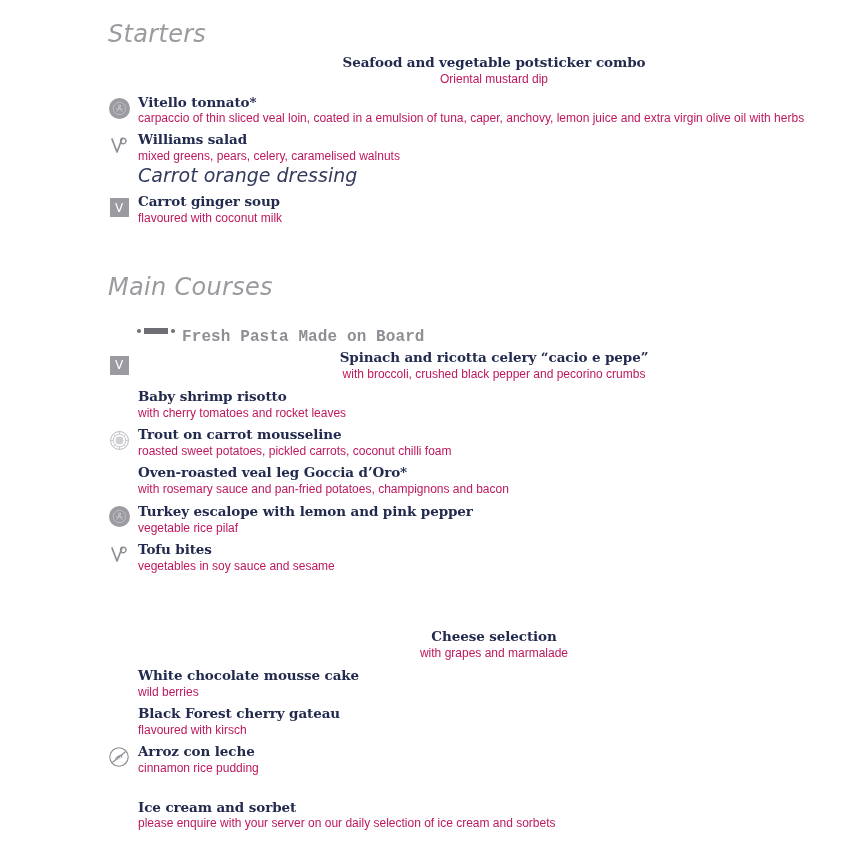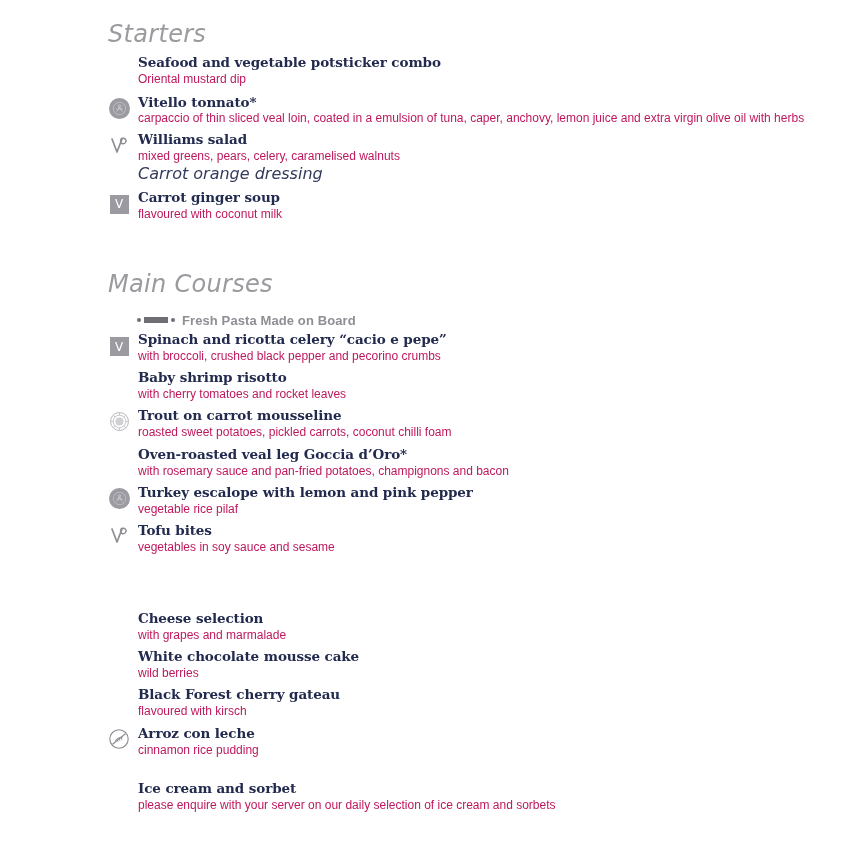--- a/index.html
+++ b/index.html
@@ -36,25 +36,26 @@
   }
   .subheading-row {
     display: flex;
     align-items: center;
     gap: 6px;
     padding-left: 136px;
     margin-top: 16px;
     margin-bottom: 2px;
   }
   .subheading-label {
-    font-family: Liberation Sans, sans-serif;
-    font-size: 13px;
+    font-family: Liberation Mono, monospace;
+    font-size: 16px;
     font-weight: 700;
     color: #8e8e94;
     letter-spacing: 0.1px;
+    margin-top: 12px;
   }
   .rolling-pin {
     display: inline-block;
     width: 40px;
     height: 10px;
     position: relative;
   }
   .rolling-pin .bar {
     position: absolute;
     left: 8px;
@@ -77,42 +78,42 @@
   .items {
     margin: 0;
     padding: 0;
     list-style: none;
   }
   .item {
     position: relative;
     padding-left: 138px;
     margin-top: 6px;
   }
-  .item:first-child { margin-top: 8px; }
+  .item:first-child { margin-top: 8px; text-align: center; }
   .item-title {
     font-family: "DejaVu Serif", serif;
     font-weight: 700;
     font-size: 13.5px;
     color: #222a4e;
     line-height: 1.18;
     letter-spacing: -0.1px;
   }
   .item-desc {
     font-family: Liberation Sans, sans-serif;
     font-weight: 400;
     font-size: 12px;
     color: #be185d;
     line-height: 1.2;
     margin-top: 1px;
   }
   .item-note {
     font-family: "DejaVu Sans", sans-serif;
     font-style: italic;
     font-weight: 400;
-    font-size: 16px;
+    font-size: 19px;
     color: #333a5c;
     line-height: 1.2;
     margin-top: 1px;
   }
 
   
   .item-icon {
     position: absolute;
     left: 107px;
     top: 0px;

